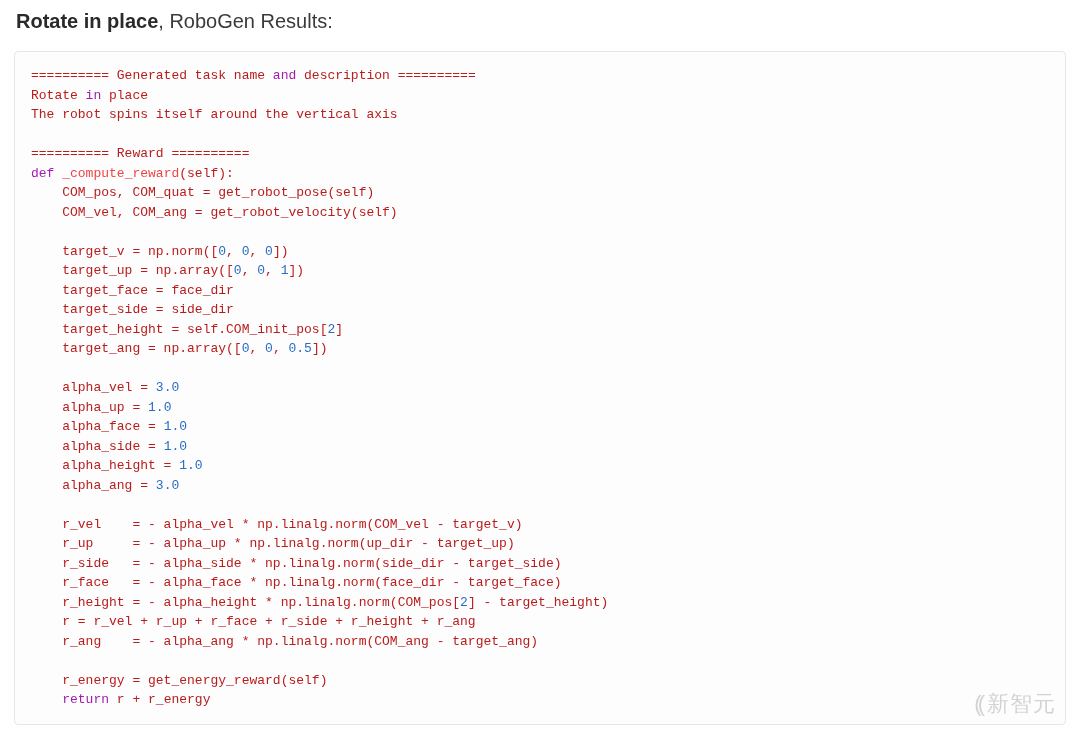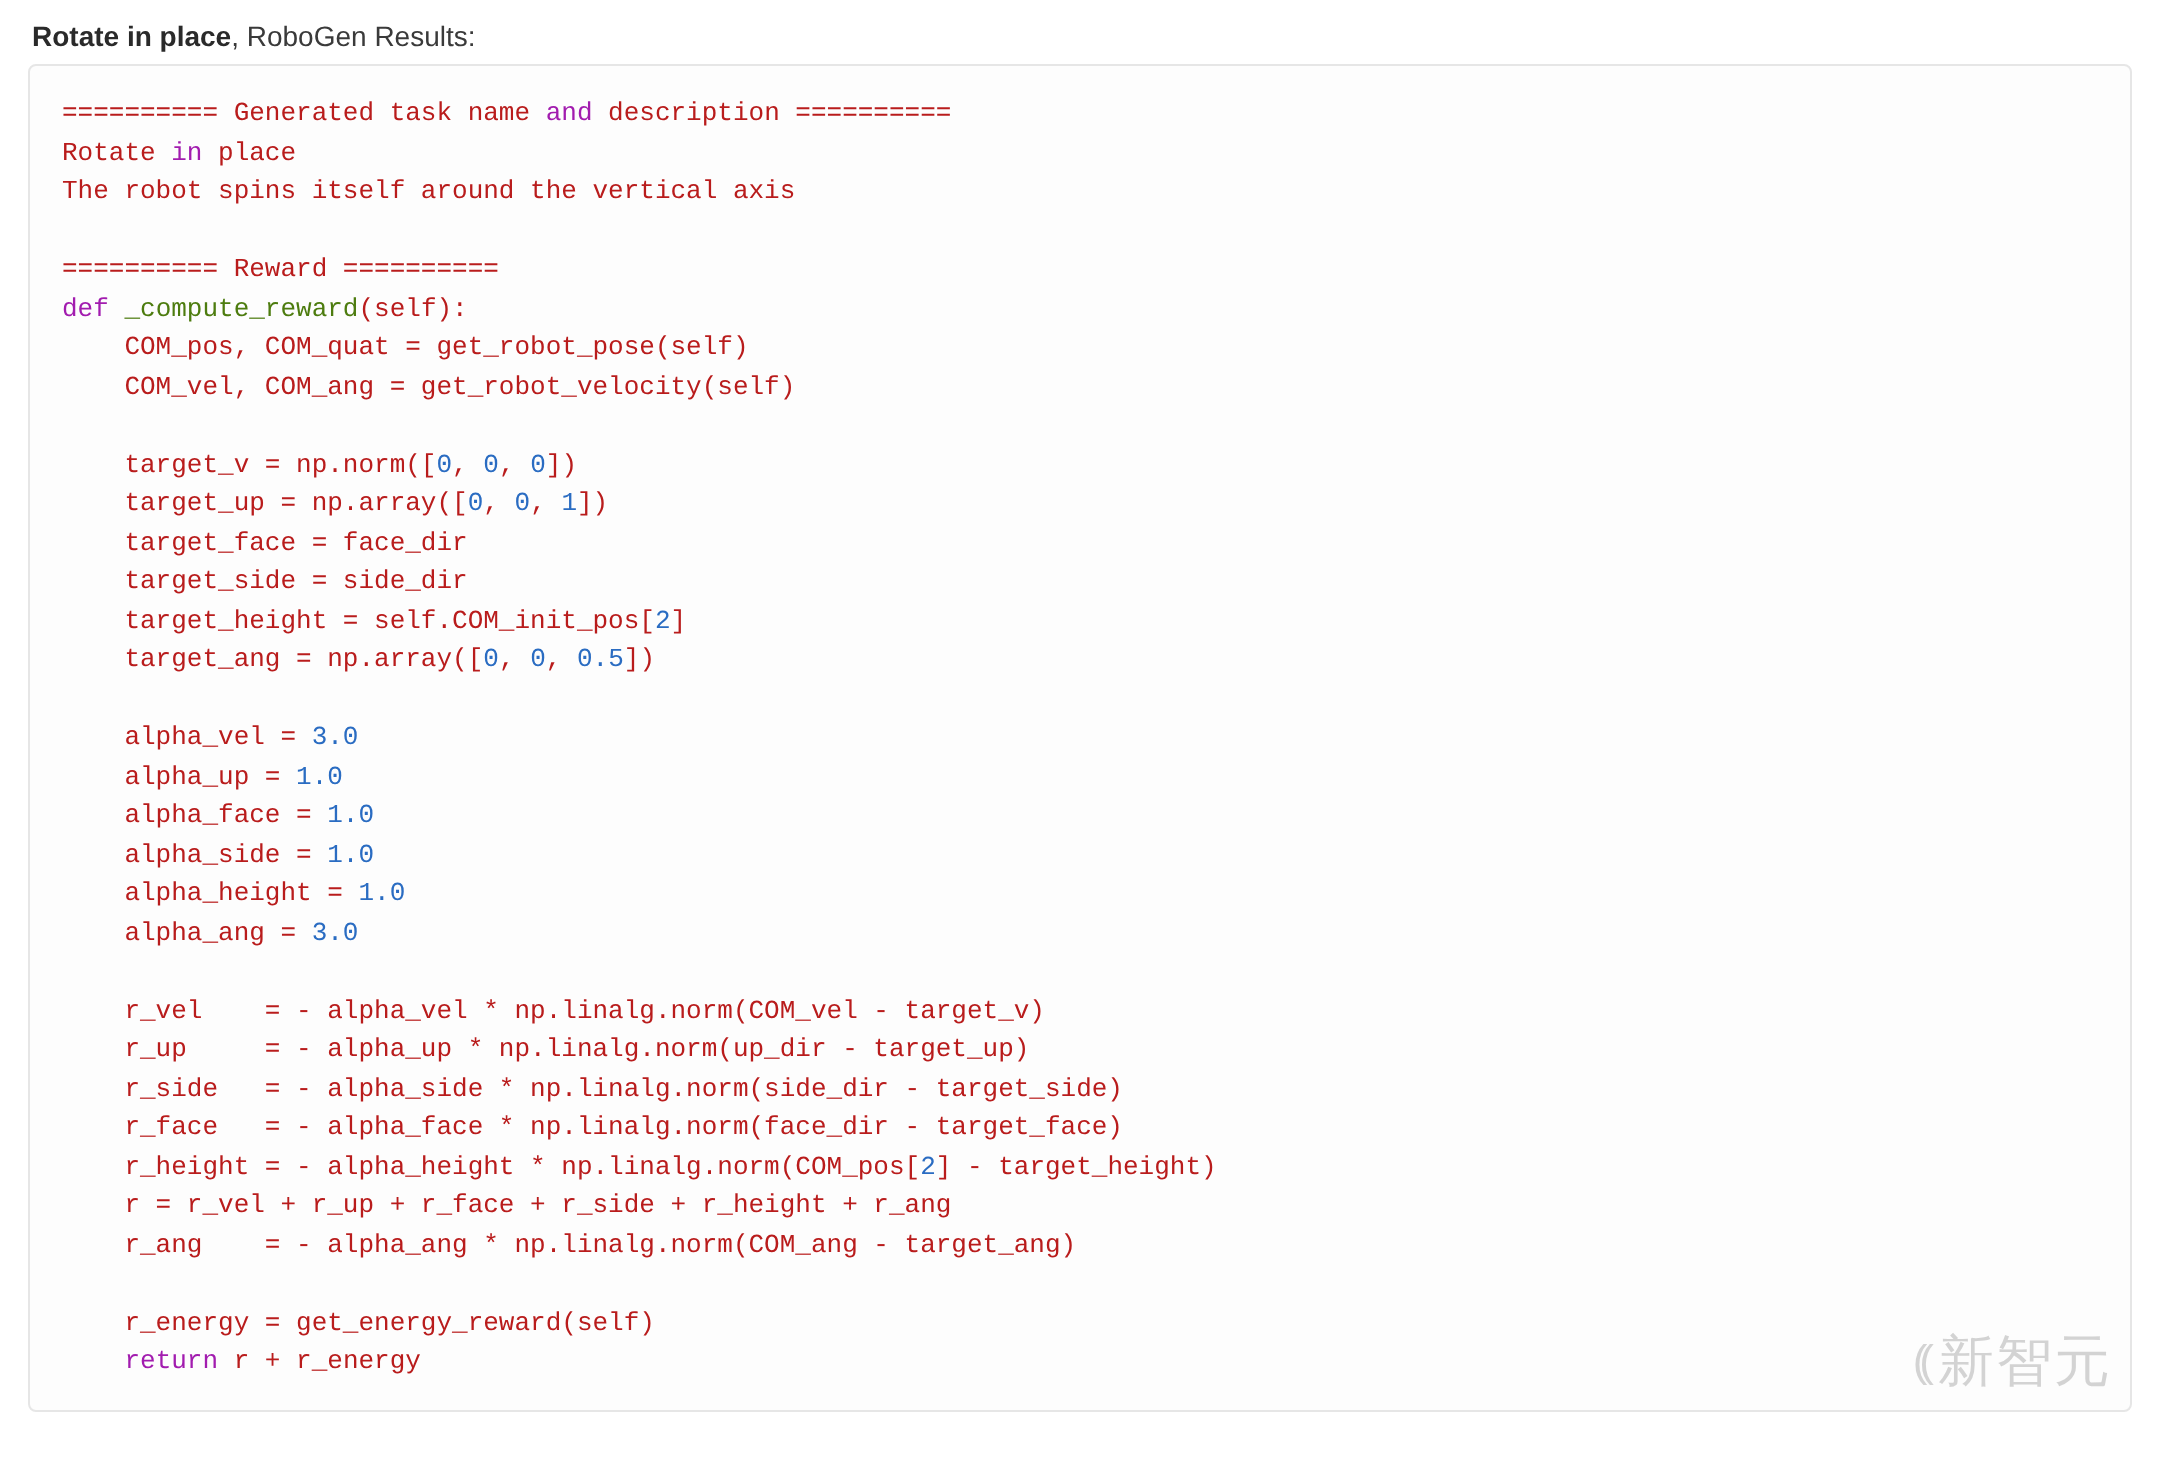--- a/index.html
+++ b/index.html
@@ -6,23 +6,23 @@
   body {
     margin: 0;
     padding: 10px 14px 14px 14px;
     width: 1080px;
     background: #ffffff;
     font-family: "Myriad Pro", "Segoe UI", "Helvetica Neue", Arial, sans-serif;
     color: #333;
     position: relative;
   }
   .title-line {
-    font-size: 14px;
+    font-size: 20px;
     color: #3a3a3a;
-    margin: 0 0 6px 2px;
+    margin: 0 0 18px 2px;
     font-weight: 400;
   }
   .title-line .bold {
     font-weight: 700;
     color: #2a2a2a;
   }
   .code-wrap {
     border: 1px solid #e6e6e6;
     border-radius: 4px;
     background: #fdfdfd;
@@ -32,42 +32,42 @@
   pre.code {
     margin: 0;
     font-family: "Courier New", Courier, monospace;
     font-size: 13px;
     line-height: 19.5px;
     white-space: pre;
     color: #333333;
     overflow: hidden;
   }
   .kw   { color: #a21caf; }  
-  .fn   { color: #4d7c0f; }  
+  .fn   { color: #ef4444; }  
   .num  { color: #2a6cc2; }  
   .plain{ color: #b91c1c; }
 
   .watermark {
     position: absolute;
     right: 24px;
     bottom: 20px;
     display: flex;
     align-items: center;
     gap: 6px;
     opacity: 0.35;
     pointer-events: none;
   }
   .watermark .wm-icon {
     font-size: 22px;
     color: #888;
     letter-spacing: -4px;
   }
   .watermark .wm-text {
     font-family: "Microsoft YaHei", "PingFang SC", sans-serif;
-    font-size: 28px;
+    font-size: 22px;
     color: #888;
     font-weight: 500;
     letter-spacing: 1px;
   }
 </style>
 </head>
 <body>
 
 <div class="title-line">
   <span class="bold">Rotate in place</span><span>, RoboGen Results:</span>

